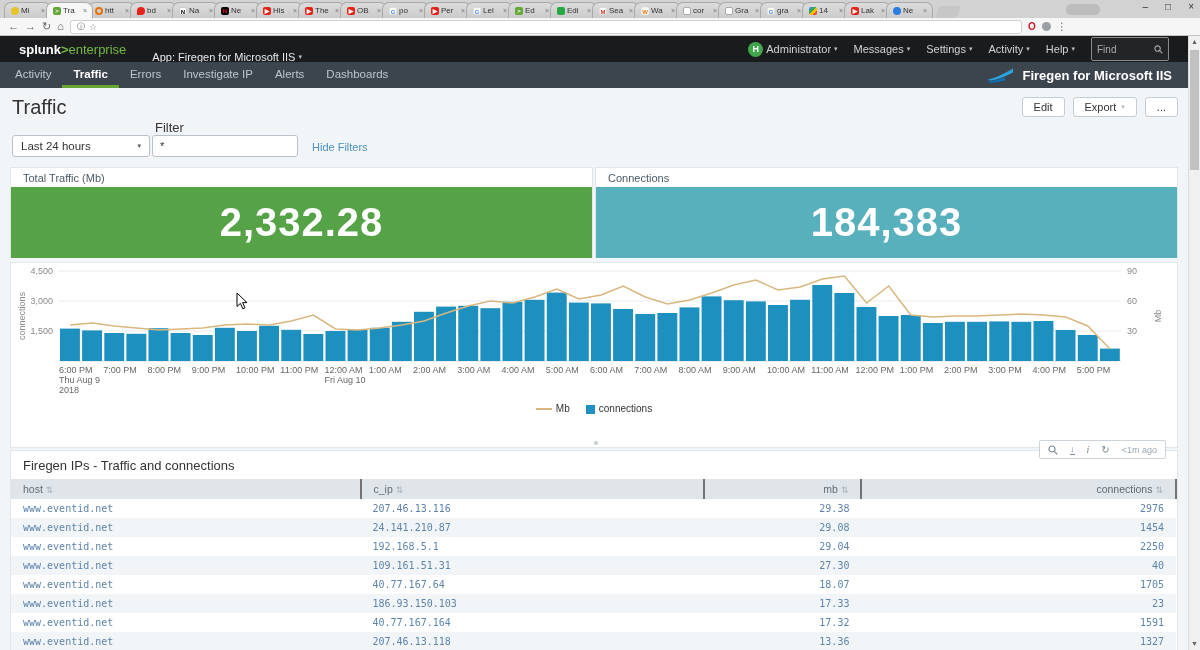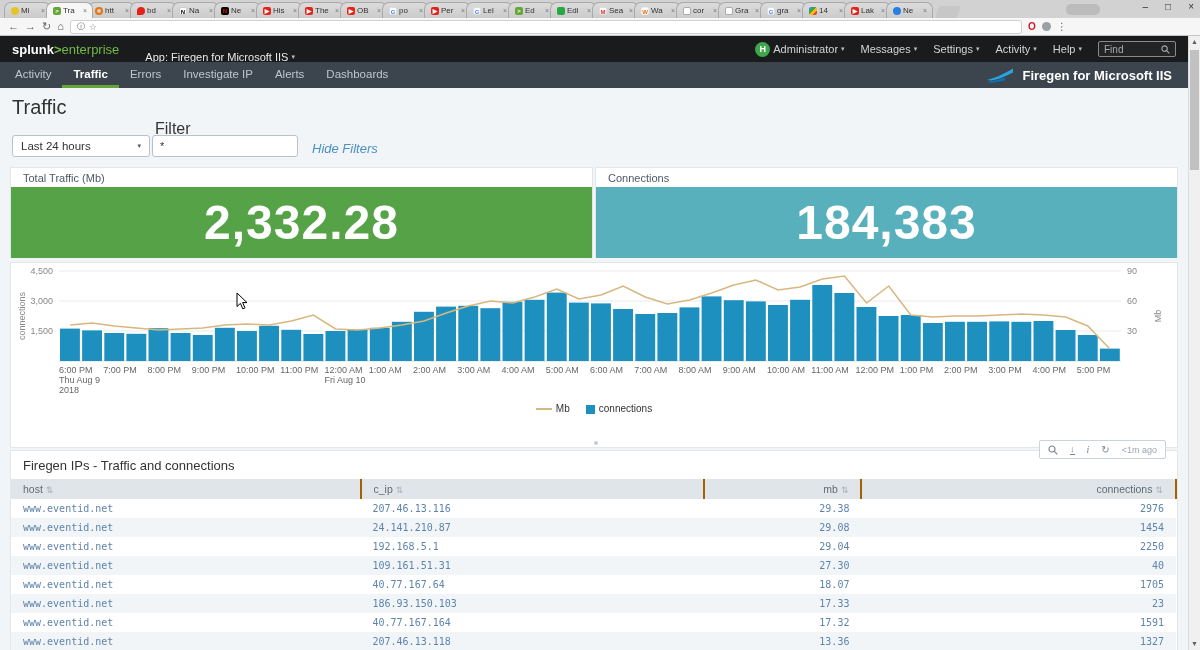--- a/index.html
+++ b/index.html
@@ -39,75 +39,75 @@
   .navico { font-size:11px; color:#5f6368; line-height:1; }
   .urlfield { width:952px; height:14px; background:#fff; border:1px solid #d0d0d0; border-radius:3px;
               display:flex; align-items:center; gap:4px; padding:0 6px; font-size:9px; color:#202124; }
   .urlfield .u { flex:1; overflow:hidden; white-space:nowrap; }
   .urlfield .star { font-size:9px; color:#888; }
   .o-ico { color:#d6152b; font-weight:bold; font-size:10px; }
   .shield-ico { width:9px; height:9px; border-radius:50%; background:#9aa0a6; }
   .dots-ico { font-size:10px; color:#5f6368; }
 
   
-  .splunkbar { position:absolute; top:36px; left:0; width:1188px; height:26px; background:#191b1d; display:flex; align-items:center; padding:0 12px; color:#fff; }
+  .splunkbar { position:absolute; top:36px; left:0; width:1188px; height:26px; background:#191b1d; display:flex; align-items:center; padding:0 19px; color:#fff; }
   .slogo { font-size:13px; font-weight:bold; letter-spacing:0; }
   .slogo .white { color:#fff; } .slogo .green { color:#74b943; }
   .slogo .ent { font-weight:normal; color:#74b943; }
   .appmenu { margin-left:26px; font-size:11px; color:#e8e8e8;margin-top:16px; }
   .sb-right { margin-left:auto; display:flex; align-items:center; gap:16px; font-size:11px; color:#d4d4d4; }
   .avatar { width:15px; height:15px; border-radius:50%; background:#3fa64b; color:#fff; font-size:9px; font-weight:bold;
             display:flex; align-items:center; justify-content:center; }
   .menuitem { display:flex; align-items:center; gap:3px; }
   .caret { font-size:7px; color:#bbb; }
-  .findbox { width:78px; height:16px; border:1px solid #8a8a8a; border-radius:2px; background:#222426; display:flex; align-items:center; padding:0 5px; gap:20px; }
+  .findbox { width:78px; height:24px; border:1px solid #8a8a8a; border-radius:2px; background:#222426; display:flex; align-items:center; padding:0 5px; gap:20px; }
   .findbox .ph { flex:1; font-size:10px; color:#aaa; }
 
   
   .appbar { position:absolute; top:62px; left:0; width:1188px; height:26px; background:#3c444d; display:flex; align-items:stretch; padding:0 4px; }
   .apptab { display:flex; align-items:center; padding:0 11px; font-size:11.5px; color:#bcc6cf; border-bottom:3px solid transparent; }
   .apptab.active { color:#fff; font-weight:bold; border-bottom:3px solid #65a637; }
   .appbrand { margin-left:auto; display:flex; align-items:center; gap:7px; padding-right:12px; color:#fff; font-size:13px; font-weight:bold; }
 
   
   .dash { position:absolute; top:88px; left:0; width:1188px; height:562px; background:#f2f5f7; }
   .page-title { position:absolute; top:8px; left:12px; font-size:20px; color:#333; font-weight:normal; }
   .page-actions { position:absolute; top:9px; right:10px; display:flex; gap:8px; }
   .btn { background:#fff; border:1px solid #c5ccd3; border-radius:3px; padding:3px 11px; font-size:11px; color:#333; display:flex; align-items:center; gap:5px; }
   .timesel { position:absolute; top:47px; left:12px; width:138px; height:22px; background:#fff; border:1px solid #b9c2ca; border-radius:3px;
              display:flex; align-items:center; padding:0 8px; font-size:11.5px; color:#333; }
   .timesel .caret { margin-left:auto; color:#555; }
-  .filterlabel { position:absolute; top:32px; left:155px; font-size:16px; color:#333; }
+  .filterlabel { position:absolute; top:32px; left:155px; font-size:13px; color:#333; }
   .filterinput { position:absolute; top:47px; left:152px; width:146px; height:22px; background:#fff; border:1px solid #b9c2ca; border-radius:3px;
                  font-size:11px; color:#333; padding:0 7px; display:flex; align-items:center; }
-  .hidefilters { position:absolute; top:53px; left:312px; font-size:13px; color:#4a90c4;font-style:italic; }
+  .hidefilters { position:absolute; top:53px; left:312px; font-size:11px; color:#4a90c4; }
 
   .kpirow { position:absolute; top:79px; left:10px; width:1168px; display:flex; gap:2px; }
   .kpi { flex:1; background:#fff; border:1px solid #e3e7ea; border-bottom:none; }
   .kpi-title { height:19px; font-size:11px; color:#4d5a64; padding:4px 0 0 12px; background:#fff; }
   .kpi-block { height:71px; display:flex; align-items:center; justify-content:center; }
-  .kpi-value { font-size:48px; font-weight:bold; color:#fff; letter-spacing:1px; }
+  .kpi-value { font-size:40px; font-weight:bold; color:#fff; letter-spacing:1px; }
 
   .chartpanel { position:absolute; top:174px; left:10px; width:1168px; height:186px; background:#fff; border:1px solid #e3e7ea; }
   .paneltitle { font-size:13px; color:#333; padding:7px 12px 2px 12px; }
   .legend { display:flex; justify-content:center; align-items:center; gap:16px; font-size:10px; color:#333; margin-top:-4px; }
   .leg-line { display:inline-block; width:16px; height:0; border-top:2px solid #d8b77e; margin-right:4px; vertical-align:middle; }
   .leg-sq { display:inline-block; width:9px; height:9px; background:#1d90c0; margin-right:4px; vertical-align:middle; }
   .panel-dot { position:absolute; left:50%; bottom:2px; width:4px; height:4px; border-radius:50%; background:#c7ccd1; }
 
   .floattoolbar { position:absolute; top:352px; right:22px; height:19px; background:#fff; border:1px solid #ccd3d9; border-radius:2px;
                   display:flex; align-items:center; gap:12px; padding:0 8px; z-index:6; color:#7b8793; }
   .ft-ico { font-size:10px; line-height:1; color:#7b8793; }
   .dl-ico { font-size:9px; border-bottom:1px solid #7b8793; line-height:1; }
   .age { font-size:9px; color:#9aa6b0; }
 
   .tablepanel { position:absolute; top:362px; left:10px; width:1168px; height:300px; background:#fff; border:1px solid #e3e7ea; }
   table.iis { width:100%; border-collapse:collapse; margin-top:4px; }
   table.iis th { background:#e0e5e9; color:#5f6c75; font-size:10.5px; font-weight:normal; text-align:left;
-                 padding:4px 12px; border-right:2px solid #a16207; }
+                 padding:4px 12px; border-right:2px solid #737373; }
   table.iis th.num, table.iis td.num { text-align:right; }
   table.iis td { font-family:"DejaVu Sans Mono",monospace; font-size:10px; color:#5e84ab; padding:4px 12px; }
   table.iis tbody tr:nth-child(even) { background:#f2f5f7; }
   .sortico { color:#a7b2bb; font-size:9px; margin-left:3px; }
 
   
   .scrollbar { position:absolute; top:36px; right:0; width:12px; height:614px; background:#f0f0f0; border-left:1px solid #dcdcdc; }
   .sb-arrow { position:absolute; left:0; width:11px; height:12px; font-size:7px; color:#606060; text-align:center; line-height:12px; }
   .sb-up { top:0; } .sb-down { bottom:0; }
   .sb-thumb { position:absolute; top:14px; left:1px; width:9px; height:120px; background:#c1c1c1; }
@@ -311,20 +311,32 @@
     <svg width="30" height="16" viewBox="0 0 30 16">
       <path d="M2 13 Q14 10 28 1.5 L28 5.5 Q16 12 6 13.5 Z" fill="#2aa3dc"></path>
       <path d="M2 15 Q12 13.5 20 10.5 L20 13.5 Q10 15.8 4 15.8 Z" fill="#0c6fb7"></path>
     </svg>
     <span>Firegen for Microsoft IIS</span>
   </div>
 </div>
 
 <div class="dash">
   <div class="page-title">Traffic</div>
+  <div class="page-actions">
+    <div class="btn">
+        <span>Edit</span>
+      </div>
+    <div class="btn">
+        <span>Export</span>
+        <span class="caret">▾</span>
+      </div>
+    <div class="btn">
+        <span>...</span>
+      </div>
+  </div>
 
   <div class="timesel">
     <span>Last 24 hours</span>
     <span class="caret">▾</span>
   </div>
   <div class="filterlabel">Filter</div>
   <div class="filterinput">
       <span>*</span>
     </div>
   <div class="hidefilters">Hide Filters</div>

